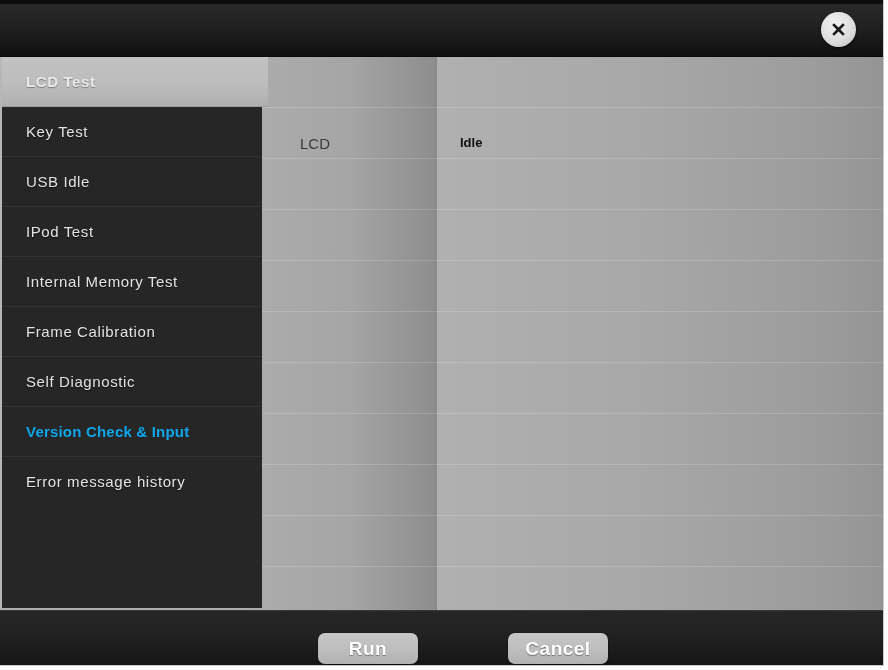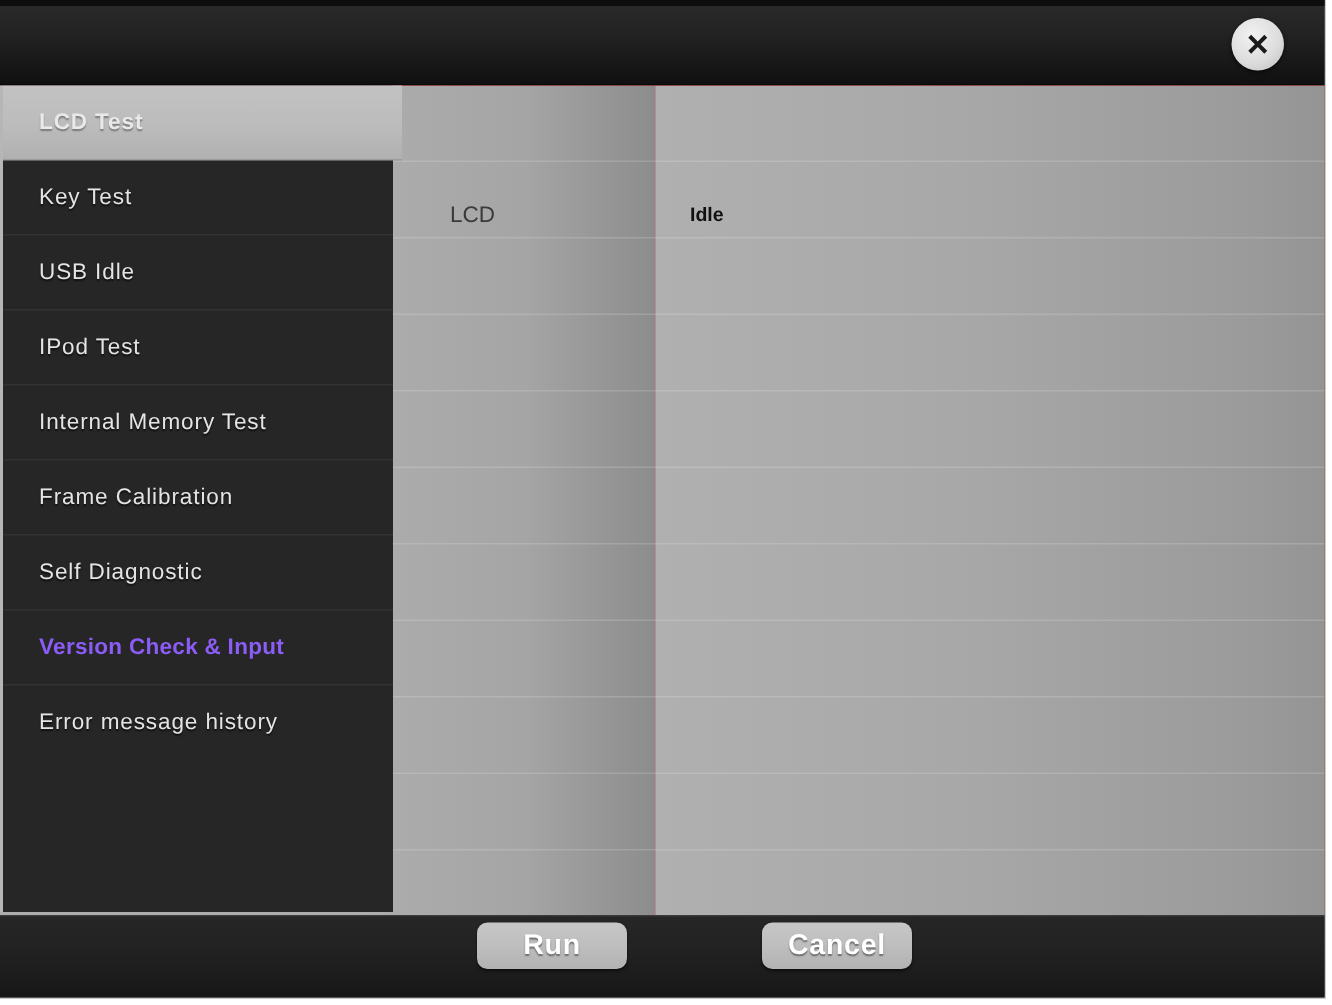--- a/index.html
+++ b/index.html
@@ -80,21 +80,21 @@
     width: 884px;
     height: 553px;
   }
 
   
   #content-panel {
     position: absolute;
     left: 0; top: 0;
     width: 884px;
     height: 553px;
-    background: #ef4444;
+    background: #f97316;
     overflow: hidden;
   }
   
   #col-one {
     position: absolute;
     left: 0; top: 0;
     width: 437px;
     height: 553px;
     background: linear-gradient(to right, #adadad 0%, #adadad 55%, #a5a5a5 80%, #8e8e8e 99%, #8a8a8a 100%);
   }
@@ -171,41 +171,41 @@
     background: linear-gradient(to bottom, #c2c2c2 0%, #bcbcbc 55%, #b0b0b0 100%);
     border-bottom: 1px solid #9c9c9c;
     width: 266px;
     font-weight: bold;
   }
   .menu-item.selected .menu-label {
     color: #e9e9e9;
     text-shadow: 0 1px 1px rgba(0,0,0,0.35);
   }
   .menu-item.alert .menu-label {
-    color: #8b5cf6;
+    color: #0ea5e9;
     font-weight: bold;
     letter-spacing: 0.2px;
     text-shadow: none;
   }
 
   
   #footer {
     position: absolute;
     left: 0;
     top: 610px;
     width: 884px;
     height: 56px;
     background: linear-gradient(to bottom, #262626 0%, #222222 40%, #1b1b1b 78%, #161616 100%);
     border-top: 1px solid #3a3a3a;
     border-bottom: 1px solid #4a4a4a;
     box-sizing: border-box;
   }
   .footer-button {
     position: absolute;
-    top: 4px;
+    top: 22px;
     height: 31px;
     border-radius: 7px;
     background: linear-gradient(to bottom, #c6c6c6 0%, #bebebe 50%, #b2b2b2 100%);
     border: none;
     color: #ffffff;
     font-family: "Liberation Sans", sans-serif;
     font-size: 19px;
     font-weight: bold;
     letter-spacing: 0.5px;
     text-shadow: 0 1px 1px rgba(90,90,90,0.8);

